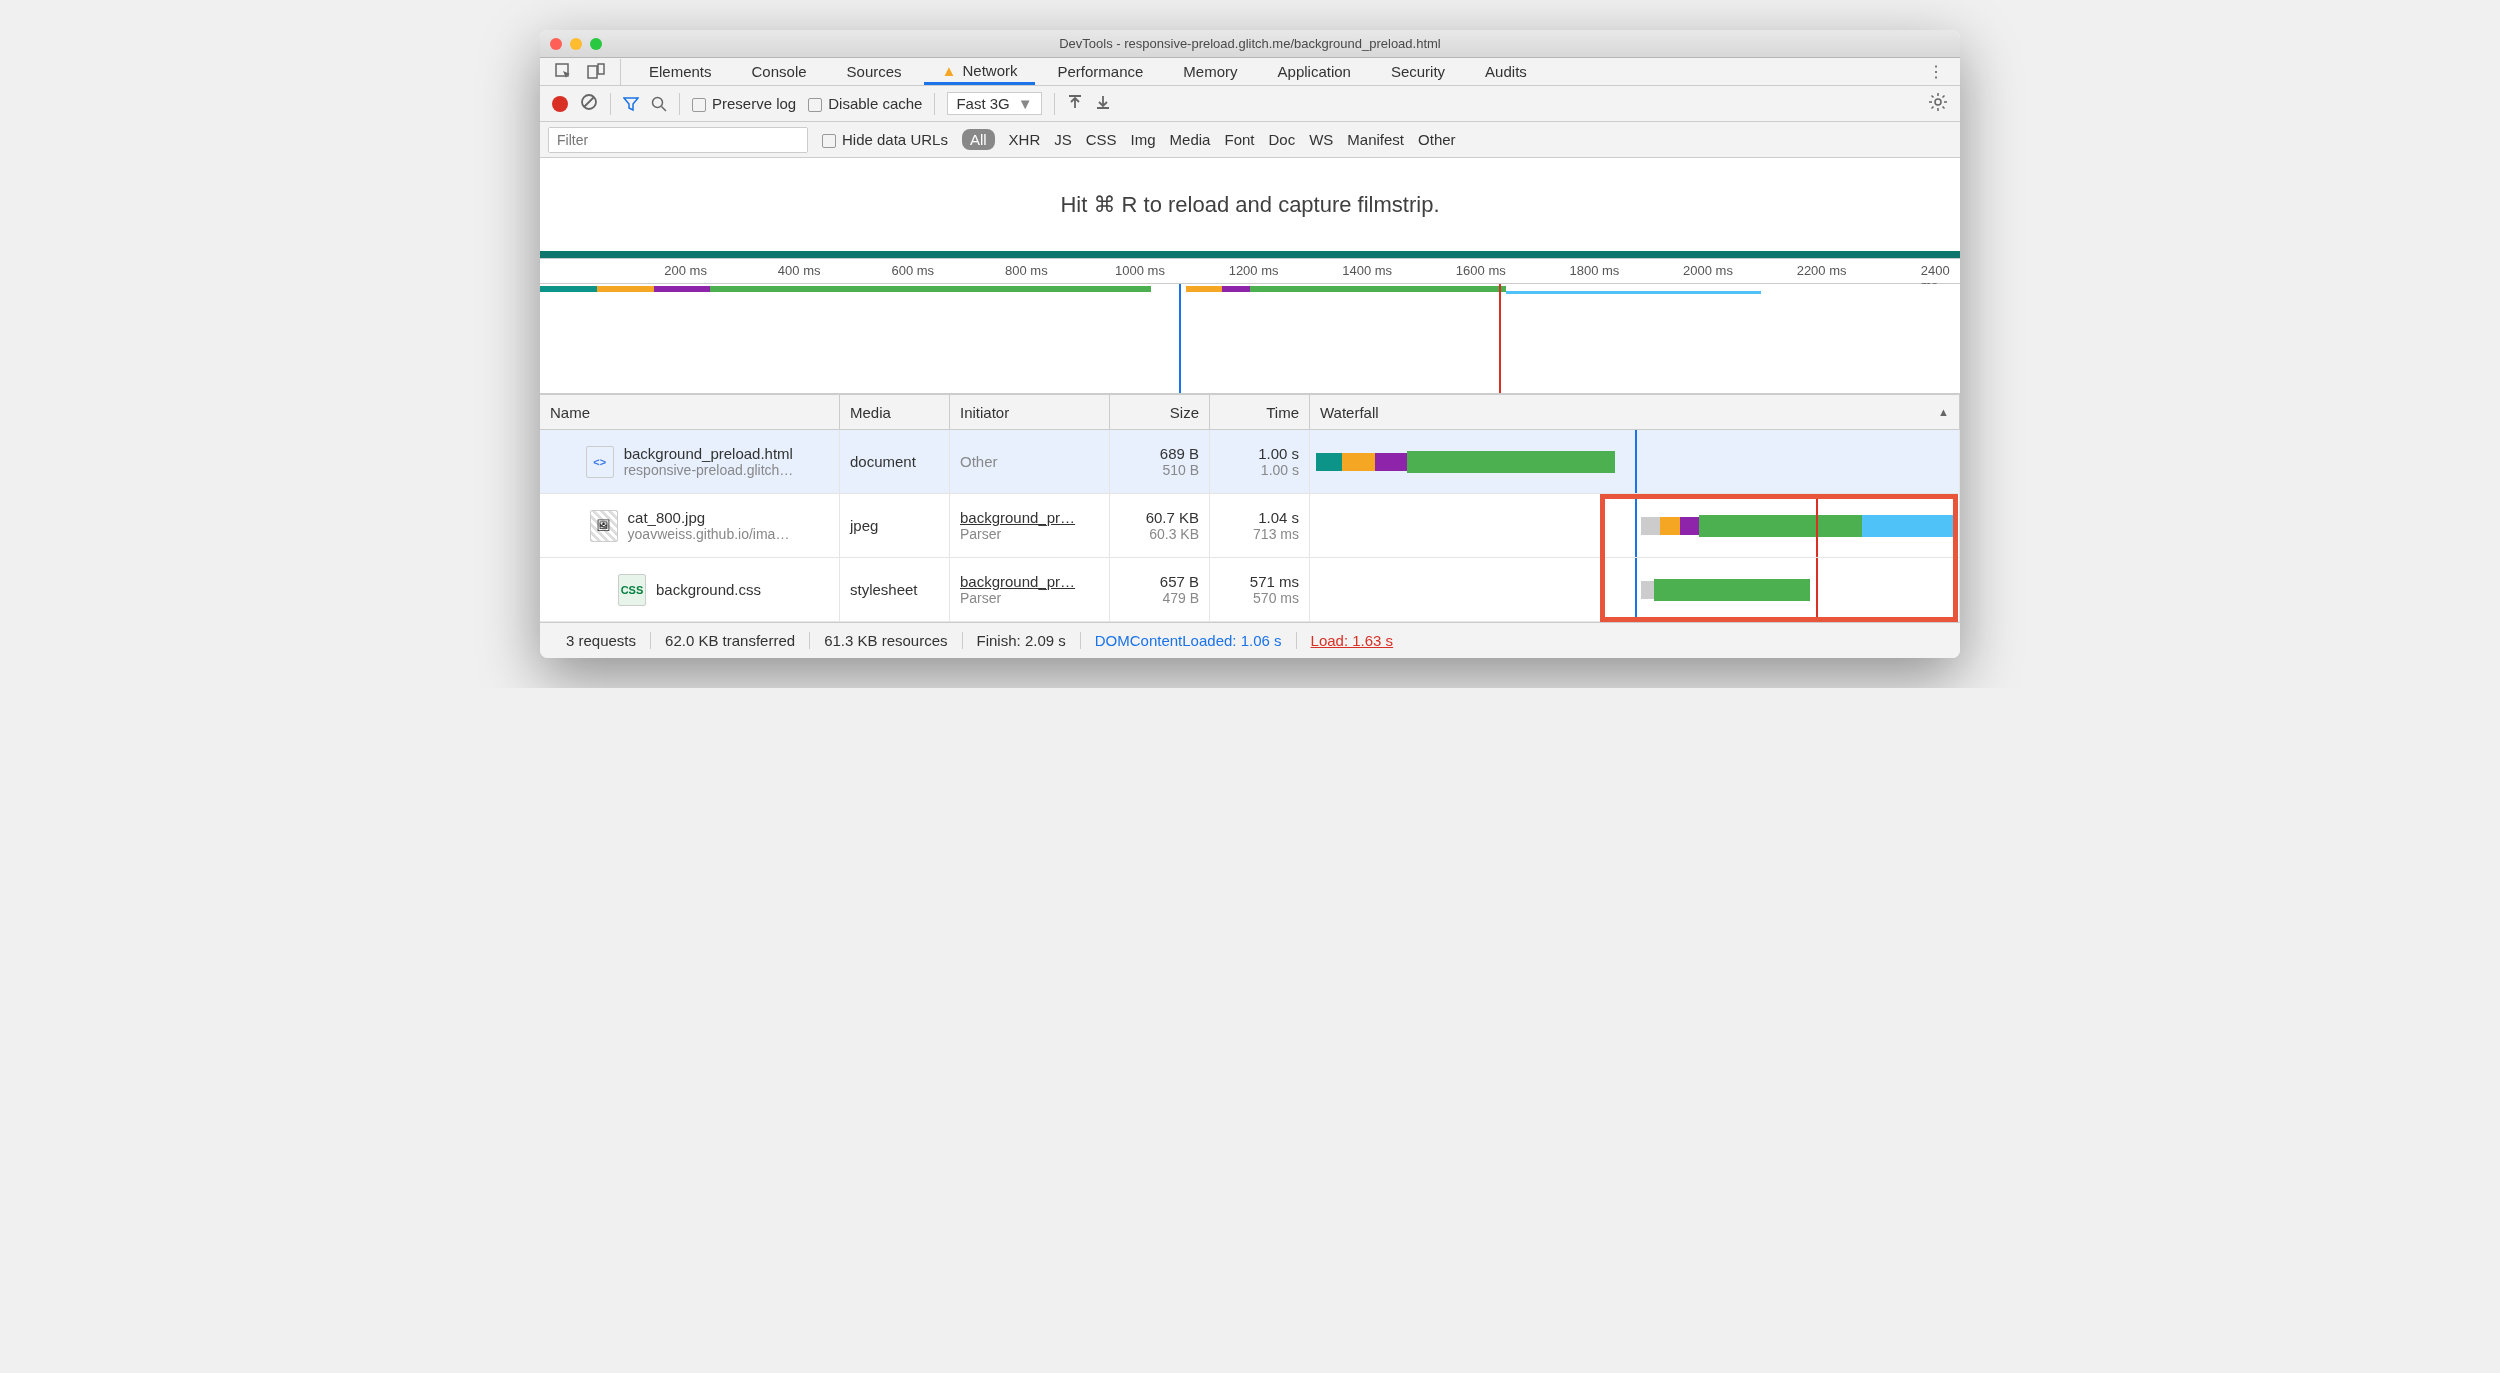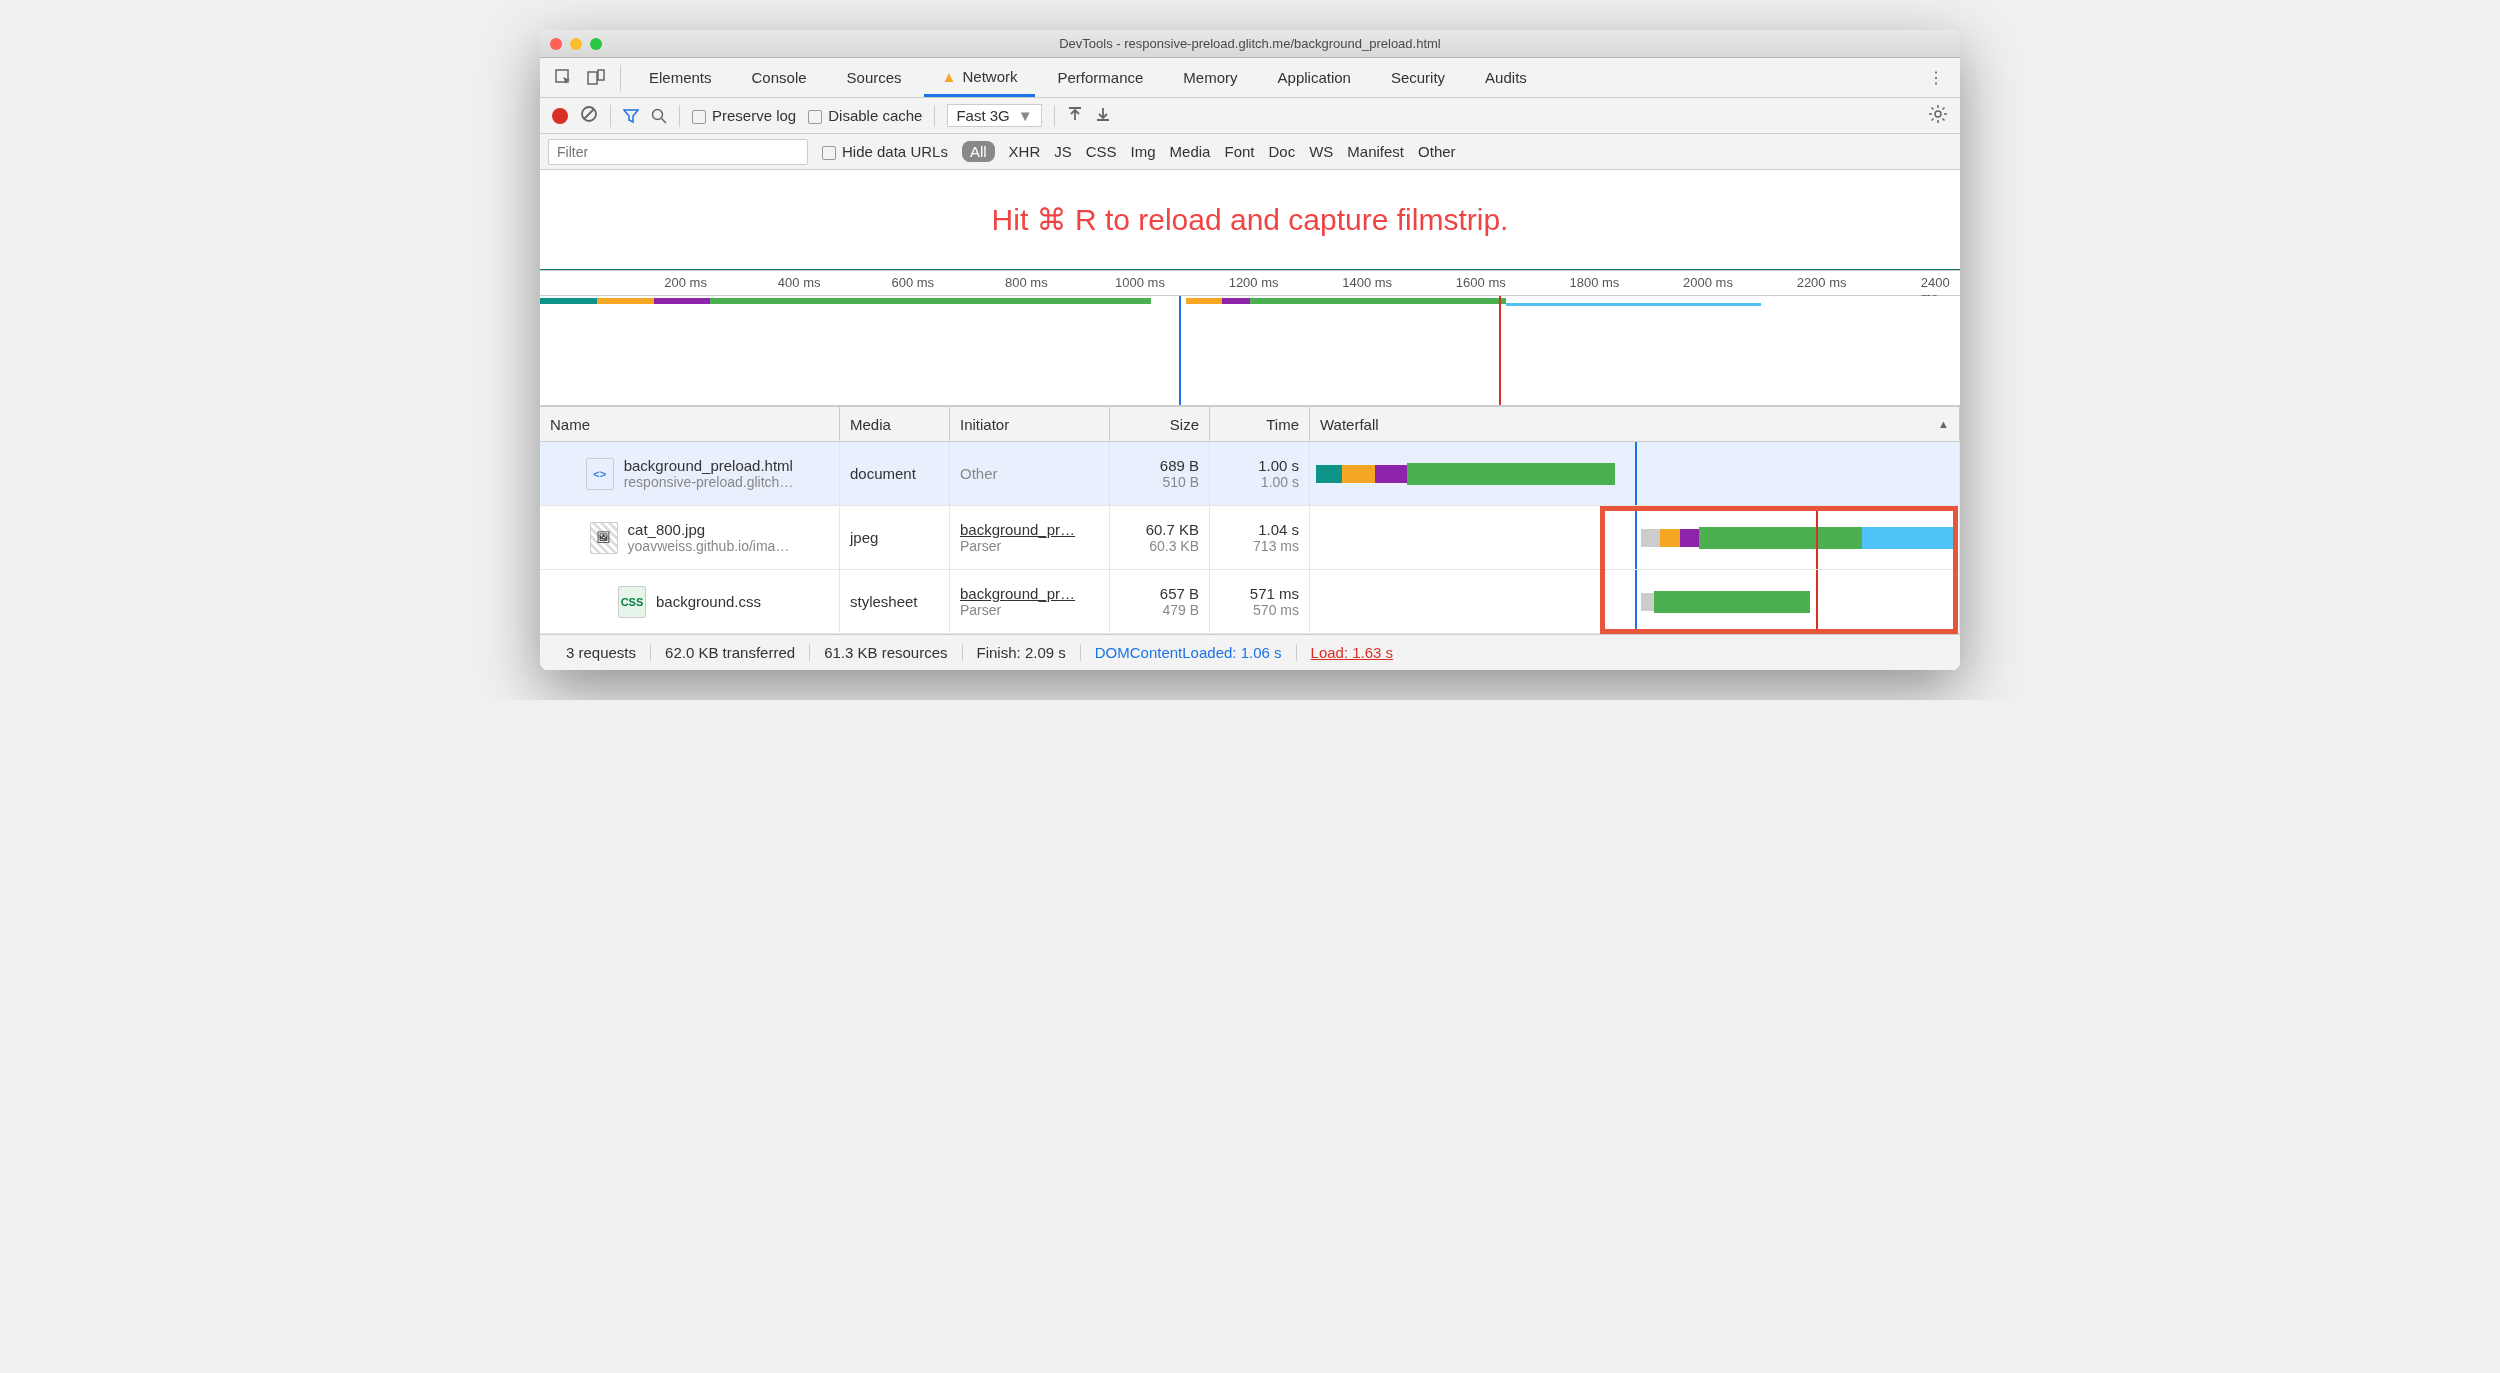--- a/index.html
+++ b/index.html
@@ -27,21 +27,21 @@
 }
 .traffic { display:flex; gap:8px; }
 .tl { width:12px; height:12px; border-radius:50%; }
 .tl.red{background:#ff5f57;} .tl.yellow{background:#febc2e;} .tl.green{background:#28c840;}
 .titlebar-title{
   position:absolute;left:0;right:0;text-align:center;
   font-size:13px;color:#4a4a4a;pointer-events:none;
 }
 
 .main-tabs{
-  height:40px;background:#f3f3f3;border-bottom:1px solid #ccc;
+  height:28px;background:#f3f3f3;border-bottom:1px solid #ccc;
   display:flex;align-items:center;padding:0 10px;gap:4px;
 }
 .dev-icon{width:28px;height:28px;display:flex;align-items:center;justify-content:center;color:#666;}
 .main-tabs .tab{
   padding:0 18px;height:100%;display:flex;align-items:center;gap:6px;
   font-size:15px;color:#333;cursor:pointer;
 }
 .main-tabs .tab.active{border-bottom:3px solid #1a73e8;color:#333;font-weight:500;}
 .warn-triangle{color:#f5a623;}
 .main-tabs .more{margin-left:auto;color:#666;}
@@ -67,21 +67,21 @@
 }
 .filter-input{
   width:260px;height:26px;border:1px solid #ccc;border-radius:2px;
   padding:0 8px;background:#fff;font-size:14px;color:#888;
 }
 .pill{padding:2px 8px;border-radius:8px;}
 .pill.active{background:#888;color:#fff;}
 
 .filmstrip{
   height:100px;display:flex;align-items:center;justify-content:center;
-  font-size:30px;color:#ef4444;border-bottom:1px solid #0f766e;
+  font-size:22px;color:#404040;border-bottom:7px solid #0f766e;
 }
 
 .ruler{
   height:26px;border-bottom:1px solid #ccc;position:relative;
   font-size:13px;color:#555;background:#fff;
   border-top:1px solid #ccc;
 }
 .ruler .tick{position:absolute;top:4px;transform:translateX(-50%);margin-left:32px;}
 
 .overview{height:110px;border-bottom:1px solid #ccc;position:relative;background:#fff;}

